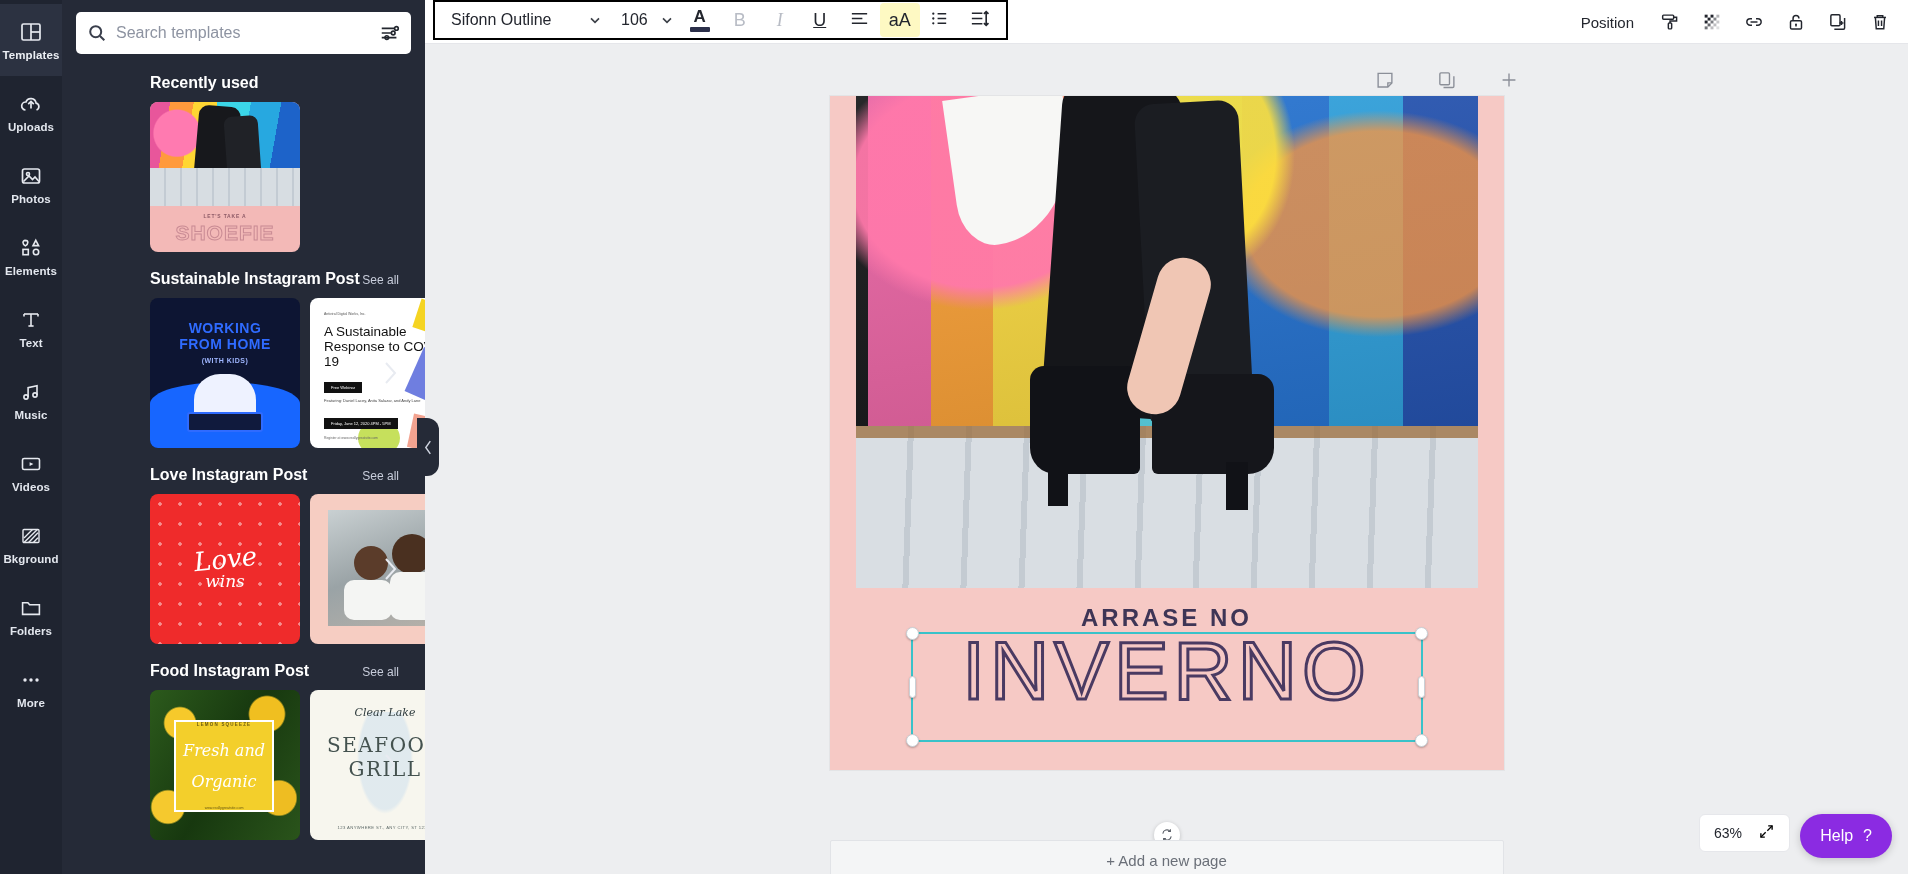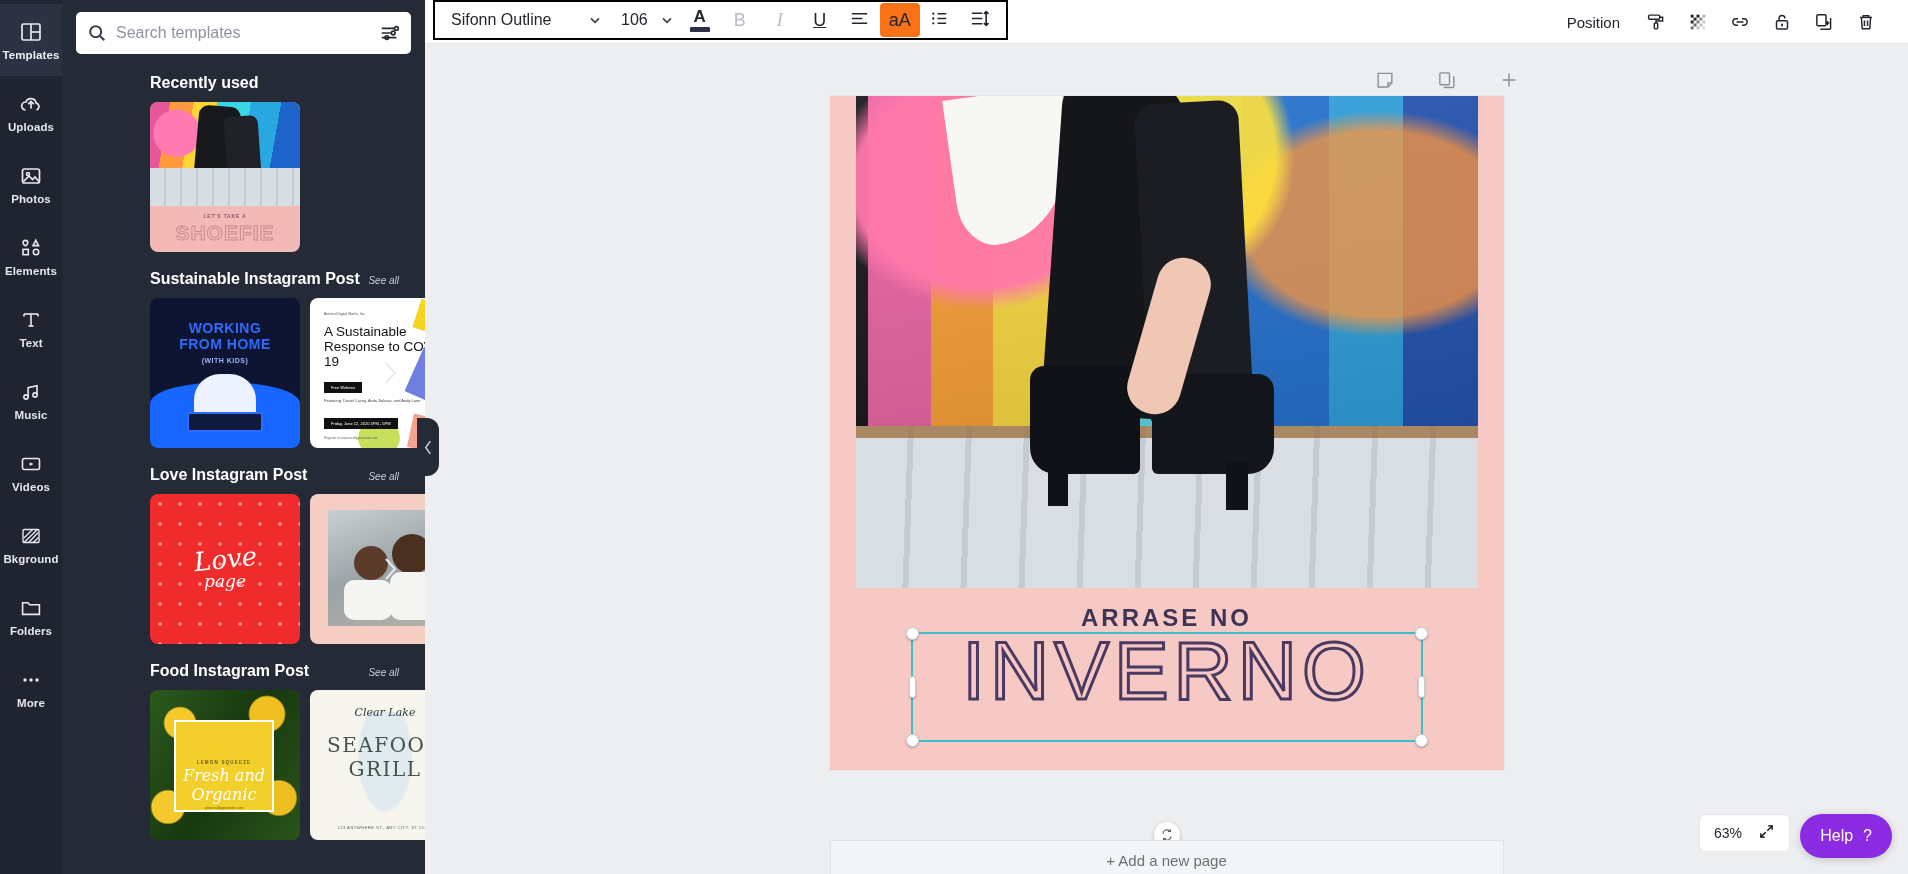--- a/index.html
+++ b/index.html
@@ -46,21 +46,21 @@
   .filter-ico { flex: 0 0 22px; height: 22px; color: #23272f; cursor: pointer; }
 
   .panel-scroll { position: absolute; top: 56px; left: 0; right: 0; bottom: 0; overflow: hidden; }
   .sec { padding: 12px 0 0 0; }
   .sec-head {
     display: flex; align-items: baseline; justify-content: space-between;
     padding: 6px 22px 10px 88px; padding-left: 88px;
   }
   .sec-head { padding-left: 88px; padding-right: 26px; }
   .sec-title { font-size: 16px; font-weight: 700; color: #fff; }
-  .sec-all { font-size: 10px; color: #c8cddb; cursor: pointer; font-style: italic; }
+  .sec-all { font-size: 12px; color: #c8cddb; cursor: pointer; }
   .thumbs { display: flex; gap: 10px; padding-left: 88px; position: relative; }
   .thumb {
     width: 150px; height: 150px; border-radius: 8px; overflow: hidden;
     position: relative; cursor: pointer; background: #444;
     flex: 0 0 150px;
   }
   .carousel-arrow {
     position: absolute; right: 26px; top: 50%; transform: translateY(-50%);
     color: #e8ebf1; width: 18px; height: 26px; cursor: pointer;
   }
@@ -130,21 +130,21 @@
 
   .t-lemon { background:#1f4214; position:relative; overflow:hidden;}
   .t-lemon .leafbg { position:absolute; inset:0;
      background:
        radial-gradient(circle at 20% 22%, #f6c92b 0 9%, transparent 10%),
        radial-gradient(circle at 78% 16%, #f0bf20 0 10%, transparent 11%),
        radial-gradient(circle at 12% 78%, #f5c92e 0 9%, transparent 10%),
        radial-gradient(circle at 86% 72%, #eebd22 0 10%, transparent 11%),
        linear-gradient(120deg,#2c5a1c 0%, #17380f 50%, #2a541b 100%);}
   .t-lemon .card { position:absolute; left:24px; top:30px; right:26px; bottom:28px; background:#f3cf2b;
-     border:2px solid #fff; display:flex; flex-direction:column; align-items:center; justify-content:flex-end; gap:3px;}
+     border:2px solid #fff; display:flex; flex-direction:column; align-items:center; justify-content:space-between; gap:3px;}
   .t-lemon .k { font-size:4.5px; letter-spacing:1.2px; color:#6b5a10; font-weight:700;}
   .t-lemon .s { font-family:"DejaVu Serif", serif; font-style:italic; font-size:16px; color:#fff; line-height:1; text-align:center;}
   .t-lemon .u { font-size:3.6px; color:#6b5a10; }
 
   .t-sea { background:#f7f6ee; position:relative; display:flex; flex-direction:column; align-items:center; padding-top:16px;}
   .t-sea .fish { position:absolute; left:50%; top:22px; transform:translateX(-50%); width:66px; height:112px;
       background: radial-gradient(ellipse at 50% 40%, #d9e6ee 0 55%, transparent 60%); opacity:.75;}
   .t-sea .cl { font-family:"DejaVu Serif", serif; font-style:italic; font-size:11px; color:#2d3a3c; z-index:2;}
   .t-sea .t1 { font-family:"DejaVu Serif", serif; font-size:20px; letter-spacing:1.5px; color:#44524f; margin-top:14px; z-index:2;}
   .t-sea .t2 { font-family:"DejaVu Serif", serif; font-size:20px; letter-spacing:1.5px; color:#44524f; z-index:2;}
@@ -176,32 +176,32 @@
   .tb-font .name { font-size: 16px; color: #23262e; }
   .tb-size {
     display: flex; align-items: center; gap: 12px; padding: 0 6px 0 10px; height: 38px; cursor: pointer;
   }
   .tb-size .num { font-size: 16px; color: #23262e; }
   .chev { width: 14px; height: 14px; color: #3c4048; }
   .tb-btn {
     width: 40px; height: 34px; display: flex; align-items: center; justify-content: center;
     cursor: pointer; border-radius: 4px; color: #23262e;
   }
-  .tb-btn.on { background: #f97316; }
+  .tb-btn.on { background: #fef9c3; }
   .tb-btn.dim { color: #b8bcc5; }
   .tb-btn .tlabel { font-size: 18px; font-weight: 400; }
   .tb-a { display:flex; flex-direction:column; align-items:center; justify-content:center; gap:2px;}
   .tb-a .ltr { font-size: 17px; font-weight: 700; line-height: 1; color:#23262e;}
   .tb-a .bar { width: 20px; height: 5px; background: #2b2f4a; border-radius: 1px; }
   .tb-u { text-decoration: underline; font-size: 17px; }
   .tb-i { font-style: italic; font-size: 17px; font-family: "Liberation Serif", serif; }
   .tb-b { font-weight: 700; font-size: 17px; }
 
   .topright {
-    position: absolute; right: 22px; top: 0; height: 44px;
+    position: absolute; right: 8px; top: 0; height: 44px;
     display: flex; align-items: center; gap: 2px;
   }
   .pos-btn { font-size: 15px; color: #23262e; padding: 6px 14px; cursor: pointer; border-radius: 4px;}
   .ic-btn { width: 40px; height: 40px; display:flex; align-items:center; justify-content:center; cursor:pointer; color:#23262e;}
   .ic-btn svg { width: 22px; height: 22px; }
 
   
   .canvas-area { position: absolute; top: 44px; left: 0; right: 0; bottom: 0; background:#edeef0; }
   .page-tools {
     position: absolute; left: 50%; transform: translateX(-50%);
@@ -506,21 +506,21 @@
       <section class="sec">
         <div class="sec-head">
           <span class="sec-title">Love Instagram Post</span>
           <span class="sec-all">See all</span>
         </div>
         <div class="thumbs">
           <div class="thumb t-love">
             <div class="dots"></div>
             <div style="position:relative;z-index:2;text-align:center">
               <div class="w1">Love</div>
-              <div class="w2">page</div>
+              <div class="w2">wins</div>
             </div>
           </div>
           <div class="thumb t-baby">
             <div class="inner"></div>
               <div class="f1"></div>
               <div class="f2"></div>
               <div class="b1"></div>
               <div class="b2"></div>
           </div>
           <span class="carousel-arrow">

